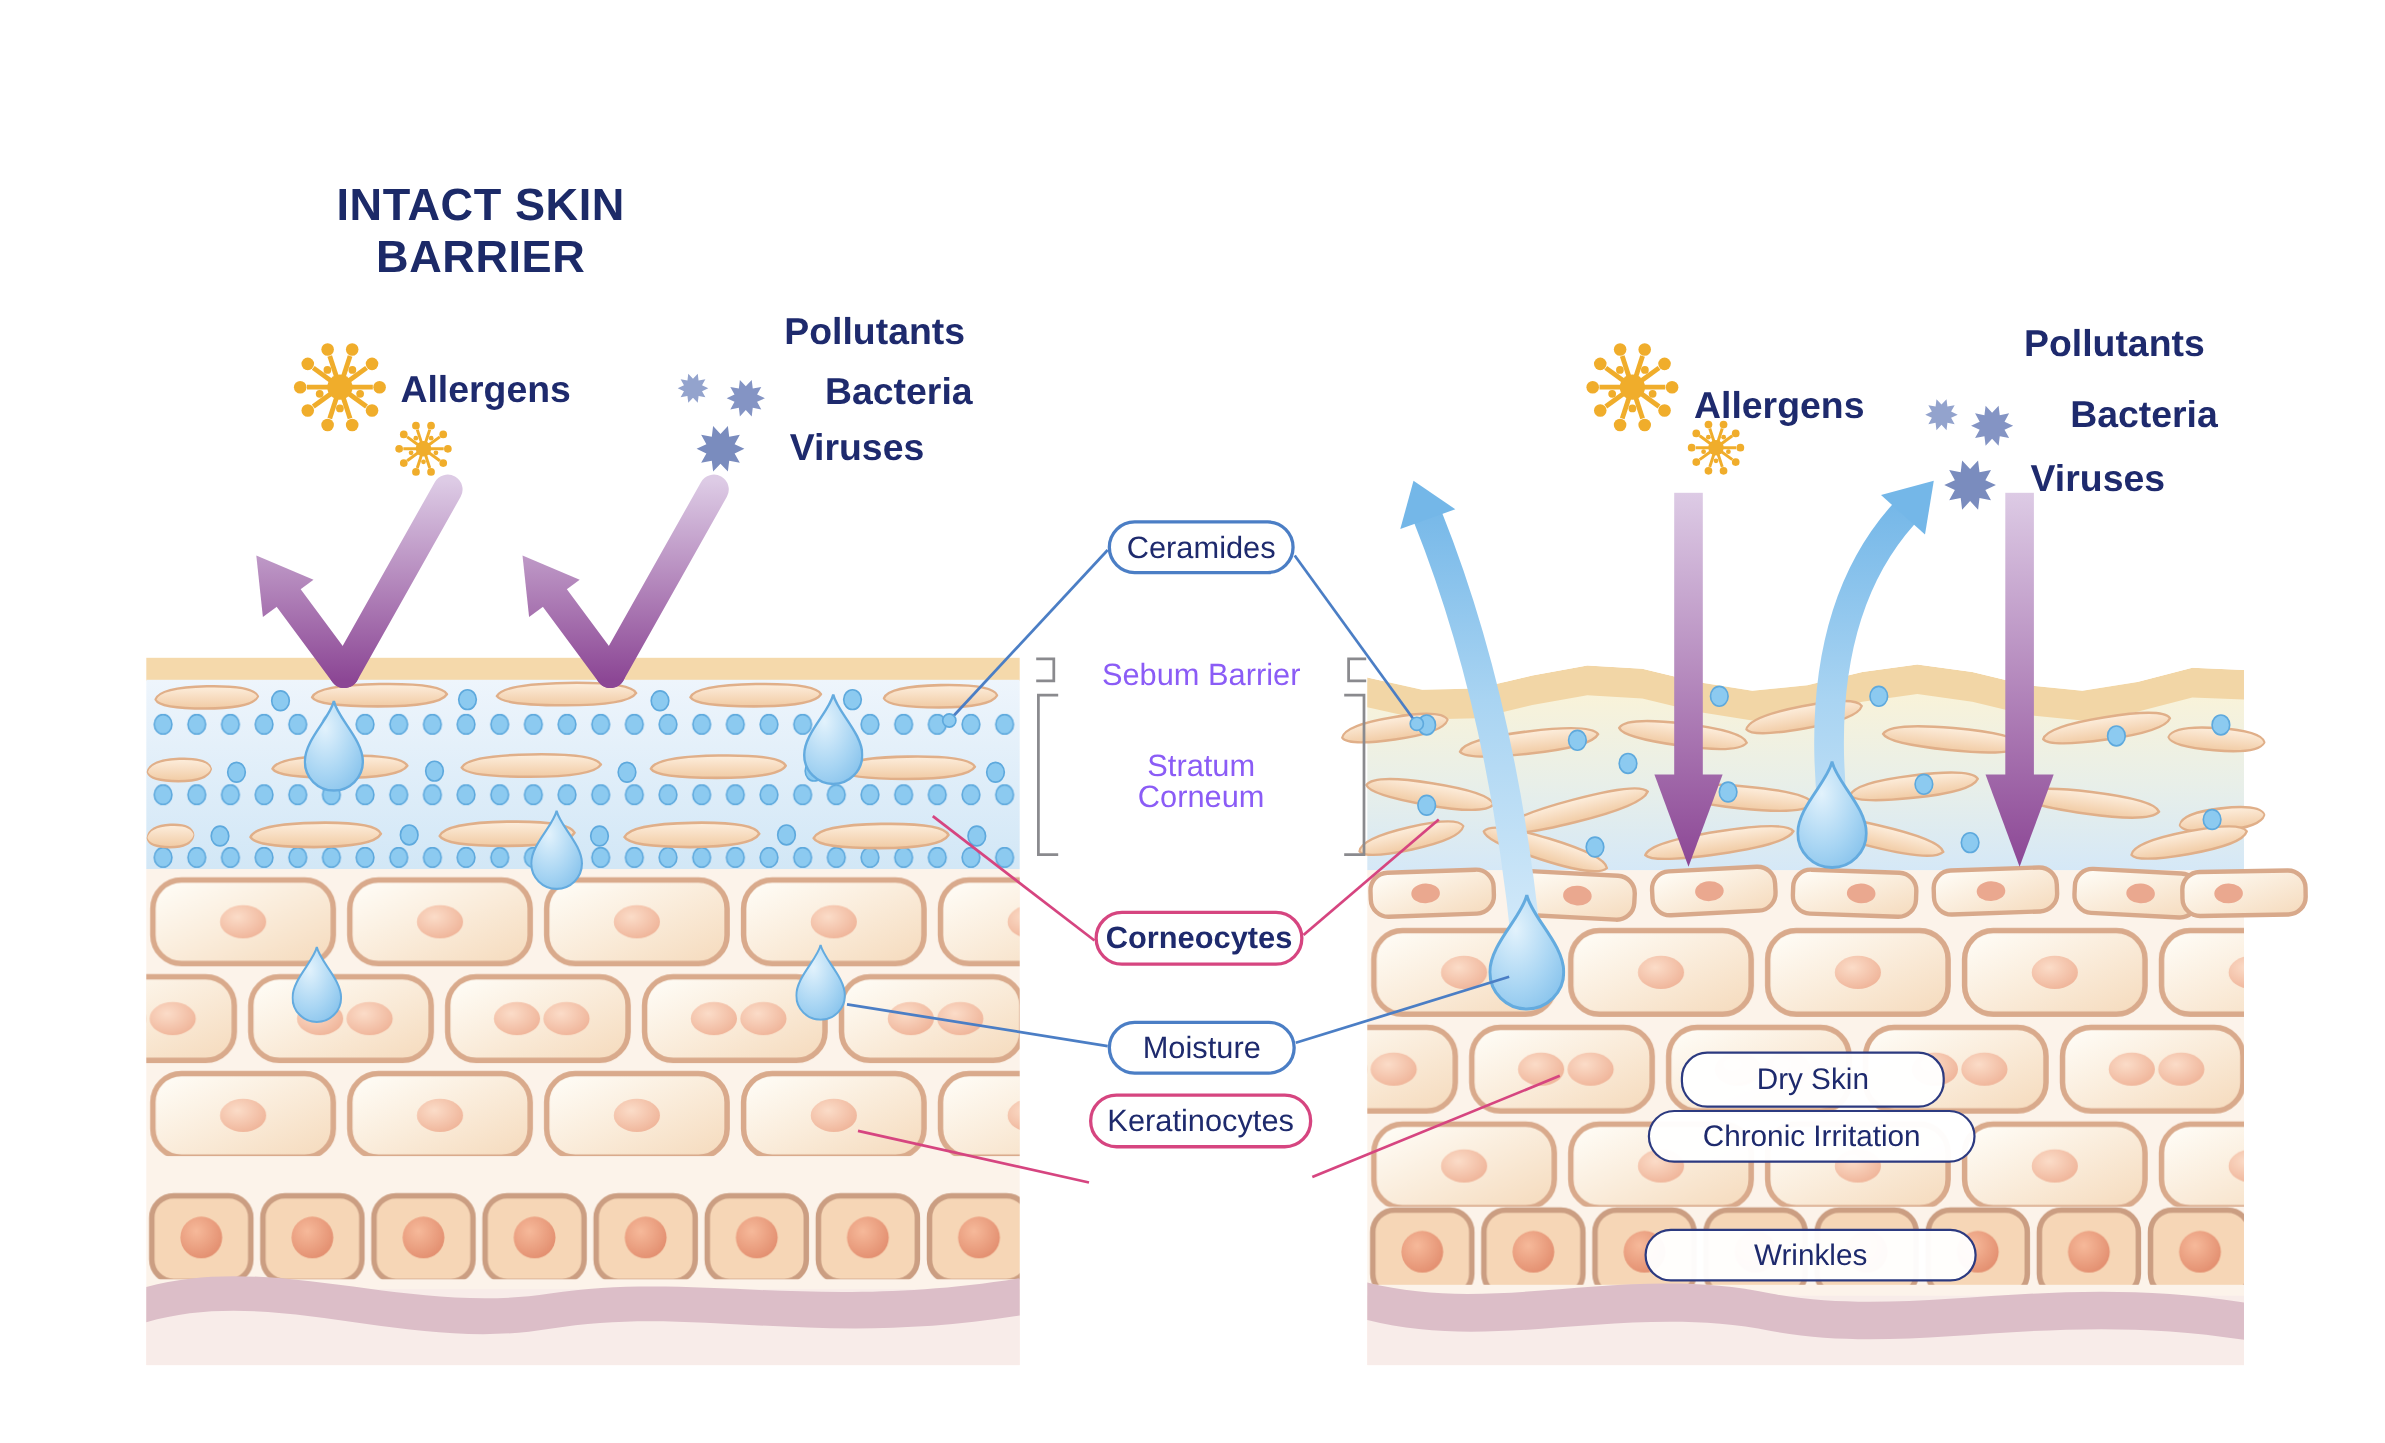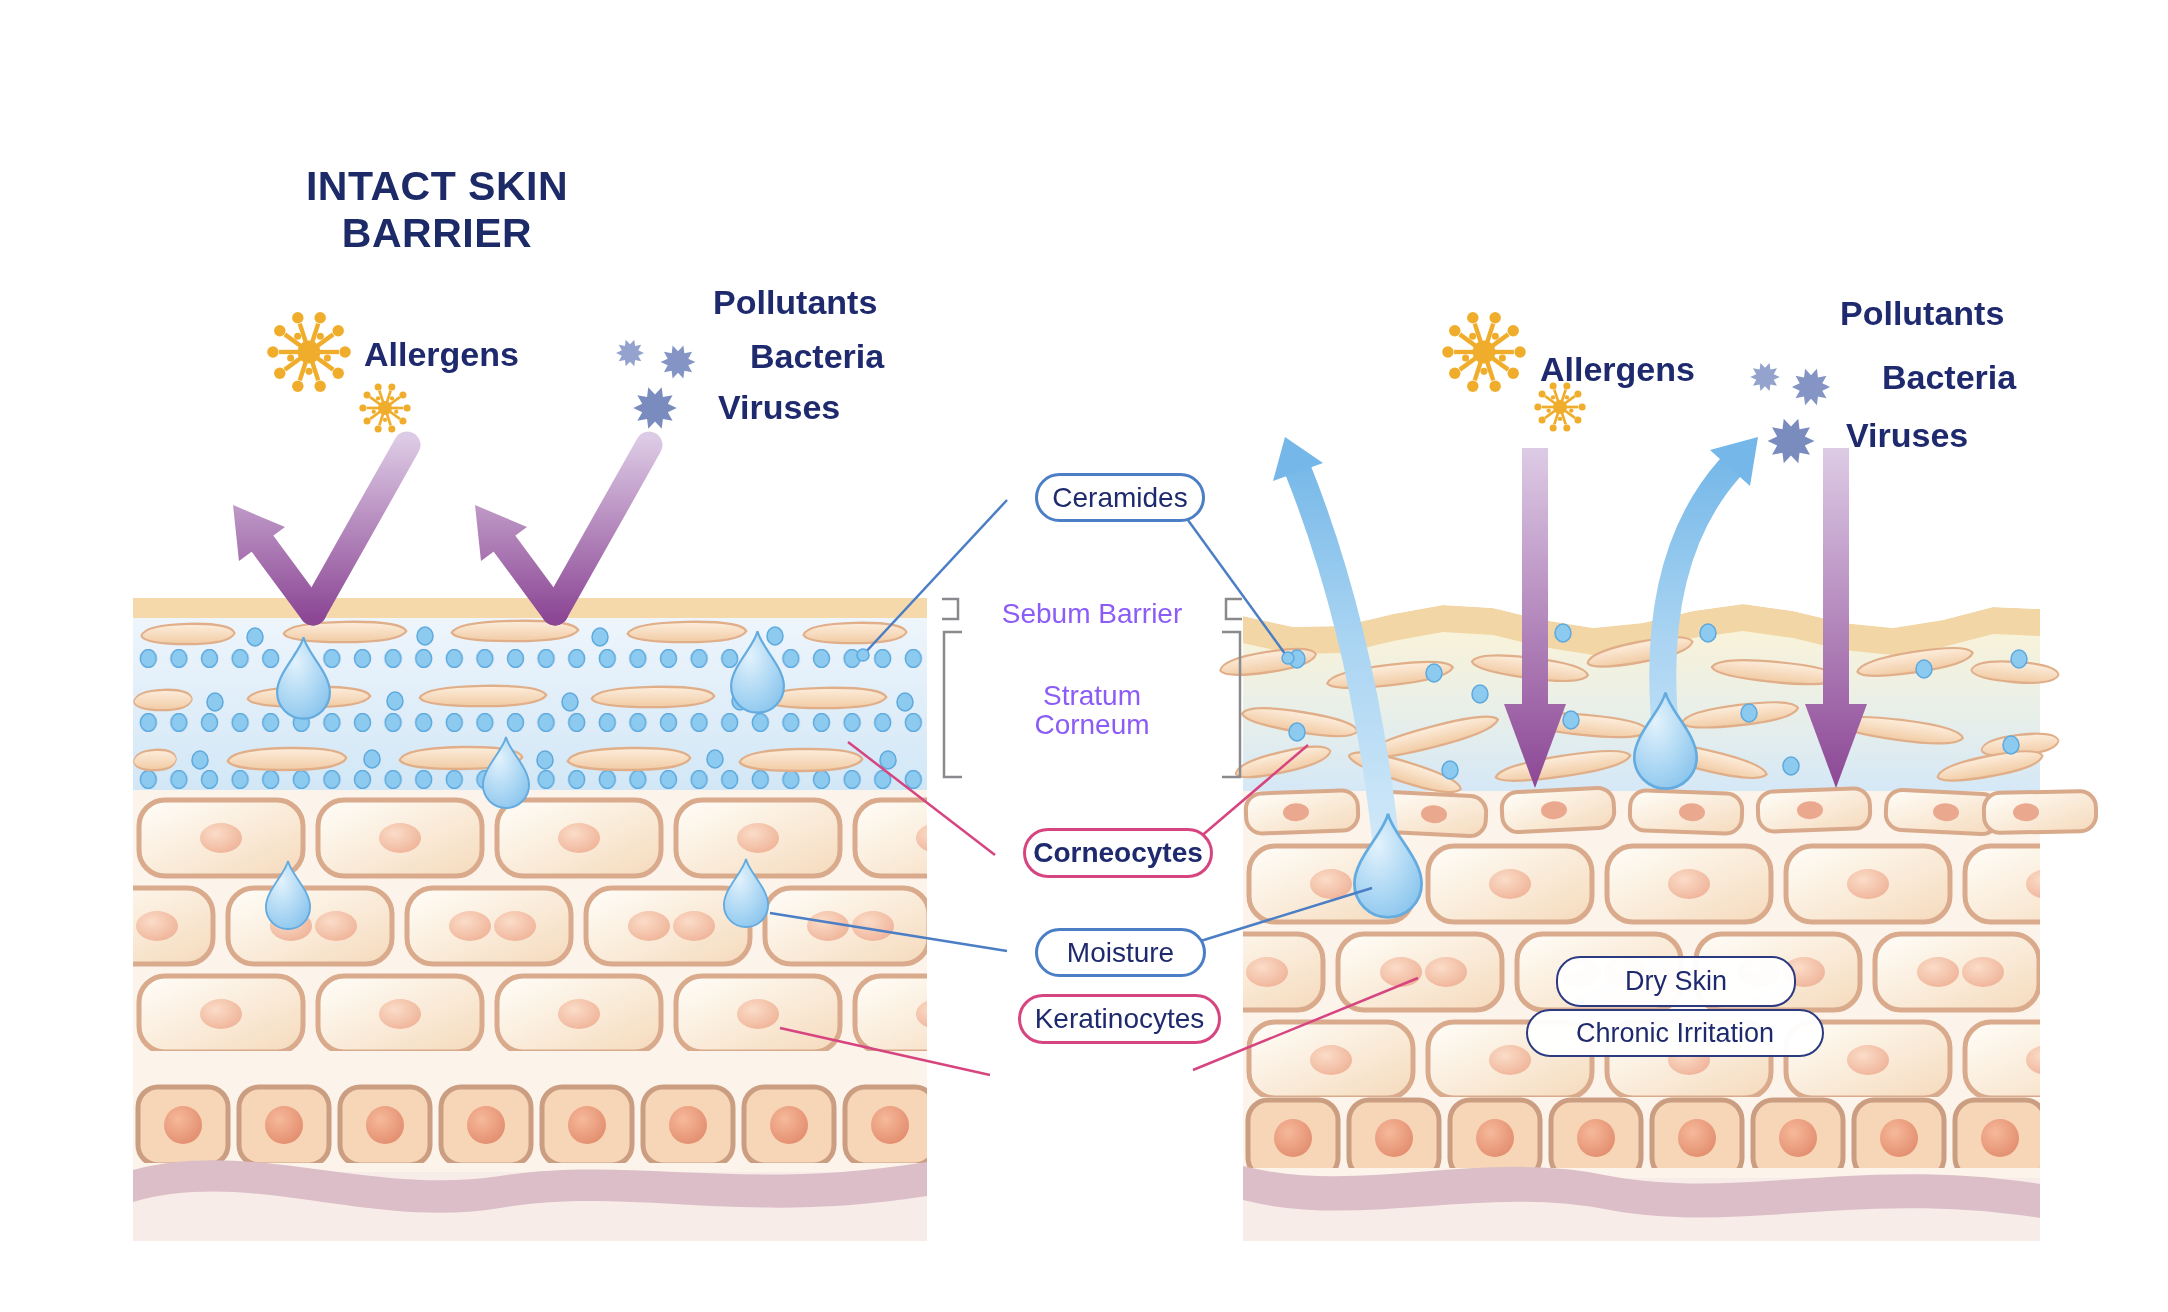--- a/index.html
+++ b/index.html
@@ -4,21 +4,21 @@
 <style>
   html,body{margin:0;padding:0;background:#fff;}
   .canvas{position:relative;width:2168px;height:1312px;background:#fff;overflow:hidden;
           font-family:"Liberation Sans","DejaVu Sans",sans-serif;}
   .art{position:absolute;left:0;top:0;width:2168px;height:1312px;}
   .abs{position:absolute;}
   .title{font-size:41px;font-weight:600;color:#1c2a68;letter-spacing:.5px;text-align:center;width:440px;}
   .threat{font-size:34px;font-weight:700;color:#1e2a6d;white-space:nowrap;}
   .pill{position:absolute;box-sizing:border-box;background:#fff;border-radius:26px;
         display:flex;align-items:center;justify-content:center;
-        font-size:28px;color:#1e2a6d;font-weight:500;white-space:nowrap;margin-left:28px;}
+        font-size:28px;color:#1e2a6d;font-weight:500;white-space:nowrap;}
   .pill.blue{border:3px solid #4b7ec5;}
   .pill.pink{border:3px solid #d64580;}
   .pill.navy{border:2.5px solid #2c3a80;border-radius:24px;font-size:27px;background:rgba(255,255,255,.96);}
   .layer-label{position:absolute;color:#8b5cf6;font-size:28px;font-weight:500;text-align:center;}
 </style>
 </head>
 <body>
 
 <div class="canvas">
 
@@ -407,14 +407,15 @@
 
 <div class="pill blue" style="left:1007px;top:473px;width:170px;height:49px;">Ceramides</div>
 <div class="layer-label" style="left:962px;top:598px;width:260px;">Sebum Barrier</div>
 <div class="layer-label" style="left:1022px;top:681px;width:140px;line-height:29px;">Stratum Corneum</div>
 <div class="pill pink" style="left:995px;top:828px;width:190px;height:50px;font-weight:bold;">Corneocytes</div>
 <div class="pill blue" style="left:1007px;top:928px;width:171px;height:49px;">Moisture</div>
 <div class="pill pink" style="left:990px;top:994px;width:203px;height:50px;">Keratinocytes</div>
 
 <div class="pill navy" style="left:1528px;top:956px;width:240px;height:51px;">Dry Skin</div>
 <div class="pill navy" style="left:1498px;top:1009px;width:298px;height:48px;">Chronic Irritation</div>
+<div class="pill navy" style="left:1495px;top:1117px;width:302px;height:48px;">Wrinkles</div>
 
 </div>
 
 </body></html>

